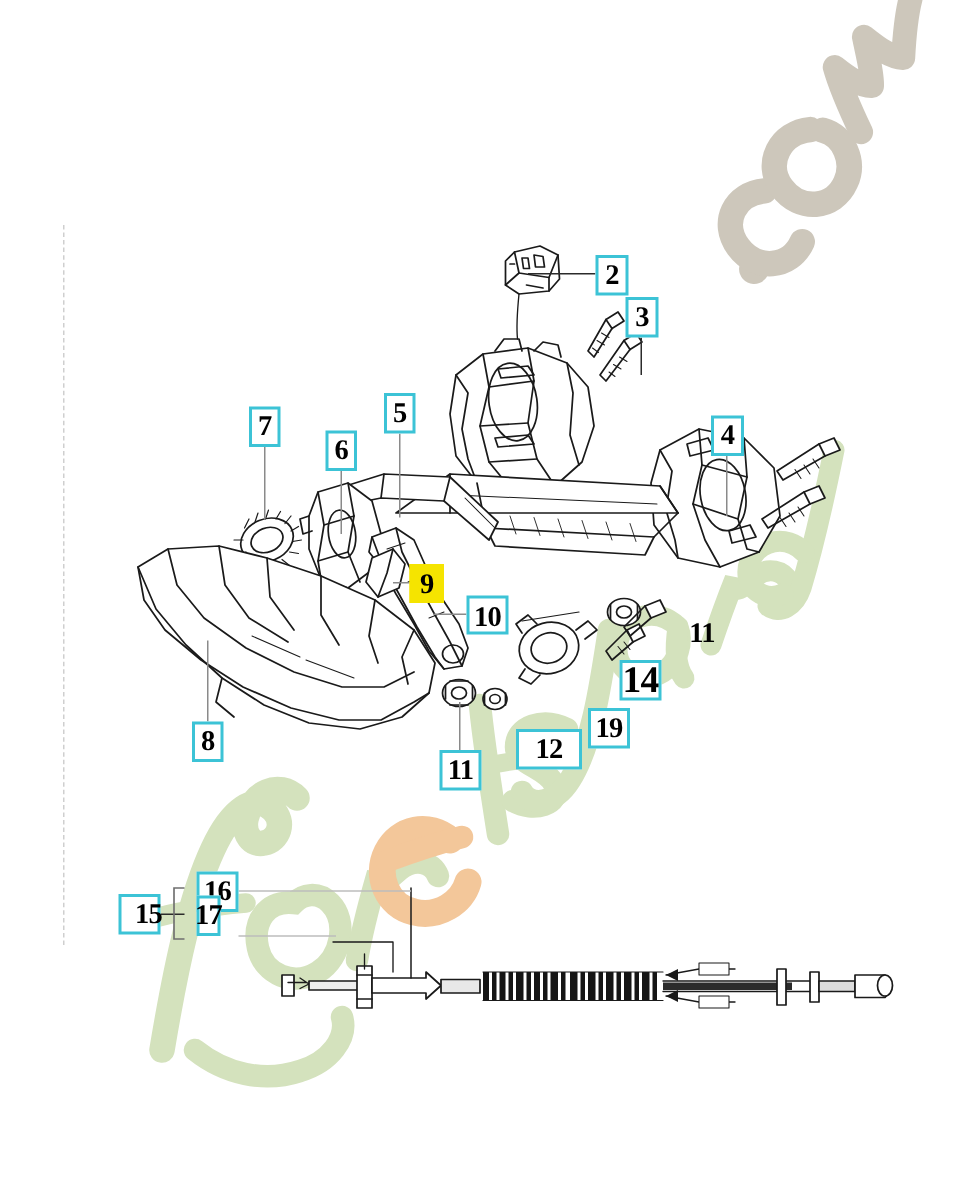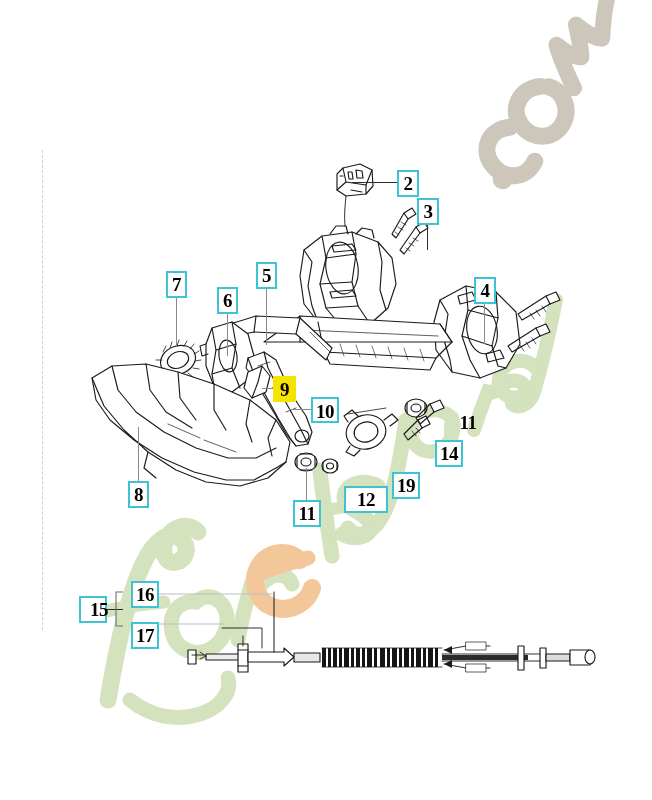--- a/index.html
+++ b/index.html
@@ -404,27 +404,27 @@
       </div>
       <div class="callout boxed" style="left: 293px; top: 500px; width: 28px; height: 27px; font-size: 19px;">
         <span>11</span>
       </div>
       <div class="callout boxed" style="left: 344px; top: 486px; width: 44px; height: 27px; font-size: 19px;">
         <span>12</span>
       </div>
       <div class="callout boxed" style="left: 392px; top: 472px; width: 28px; height: 27px; font-size: 19px;">
         <span>19</span>
       </div>
-      <div class="callout boxed" style="left: 435px; top: 440px; width: 28px; height: 27px; font-size: 19px;">
+      <div class="callout boxed" style="left: 413px; top: 440px; width: 28px; height: 27px; font-size: 25px;">
         <span>14</span>
       </div>
       <div class="callout boxed" style="left: 79px; top: 596px; width: 28px; height: 27px; font-size: 19px; padding-left: 12px;">
         <span>15</span>
       </div>
       <div class="callout boxed" style="left: 131px; top: 581px; width: 28px; height: 27px; font-size: 19px; text-align: center;">
         <span>16</span>
       </div>
-      <div class="callout boxed" style="left: 131px; top: 622px; width: 28px; height: 27px; font-size: 19px;">
+      <div class="callout boxed" style="left: 131px; top: 597px; width: 16px; height: 27px; font-size: 19px;">
         <span>17</span>
       </div>
     </div>
 
 </div>
 
 </body></html>

